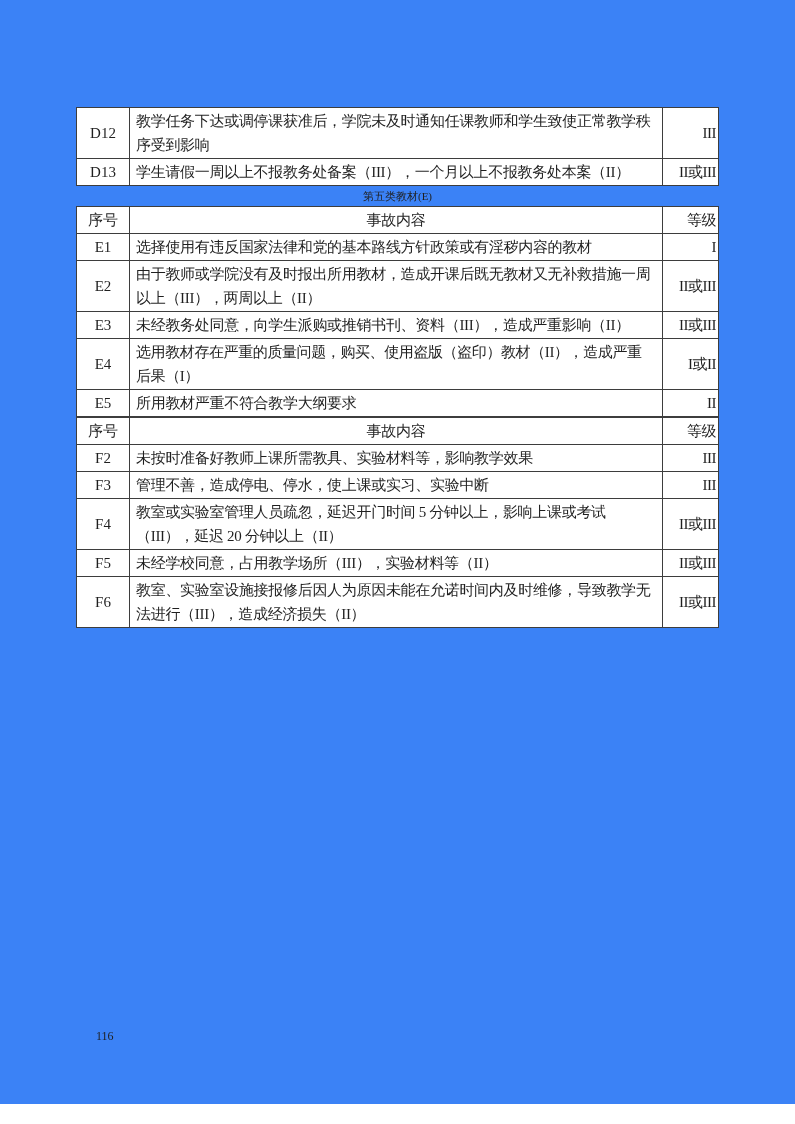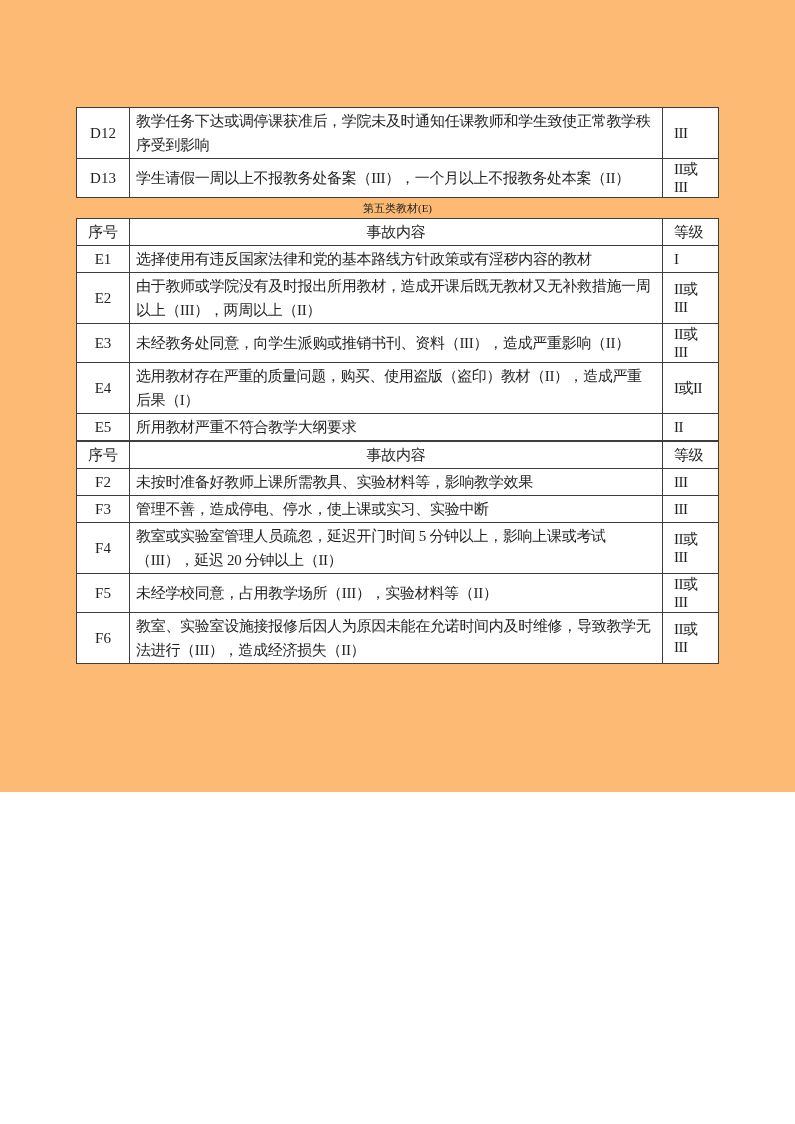--- a/index.html
+++ b/index.html
@@ -1,20 +1,20 @@
 <!DOCTYPE html>
 <html><head>
 <meta charset="utf-8">
 <style>
   html, body { margin: 0; padding: 0; background: #ffffff; }
   .page {
     position: relative;
     width: 795px;
-    height: 792px;
-    background: #fdba74;
+    height: 1104px;
+    background: #3b82f6;
     font-family: "Liberation Serif", "DejaVu Serif", serif;
     color: #1f1f1f;
     overflow: hidden;
   }
   .content {
     position: absolute;
     left: 76px;
     top: 107px;
     width: 643px;
   }
@@ -40,22 +40,22 @@
     text-align: left;
     padding: 1px 6px;
     line-height: 24px;
     letter-spacing: -0.3px;
     height: 24px;
     margin-top: 16px;
   }
   th.c-content { text-align: center; }
   td.c-grade, th.c-grade {
     width: 56px;
-    text-align: left;
-    padding: 1px 11px;
+    text-align: right;
+    padding: 1px 2px;
     height: 24px;
     letter-spacing: -0.5px;
   }
   td.condensed { font-size: 13px; letter-spacing: -0.4px; }
   .section-title {
     text-align: center;
     font-size: 11px;
     height: 20px;
     line-height: 20px;
   }

